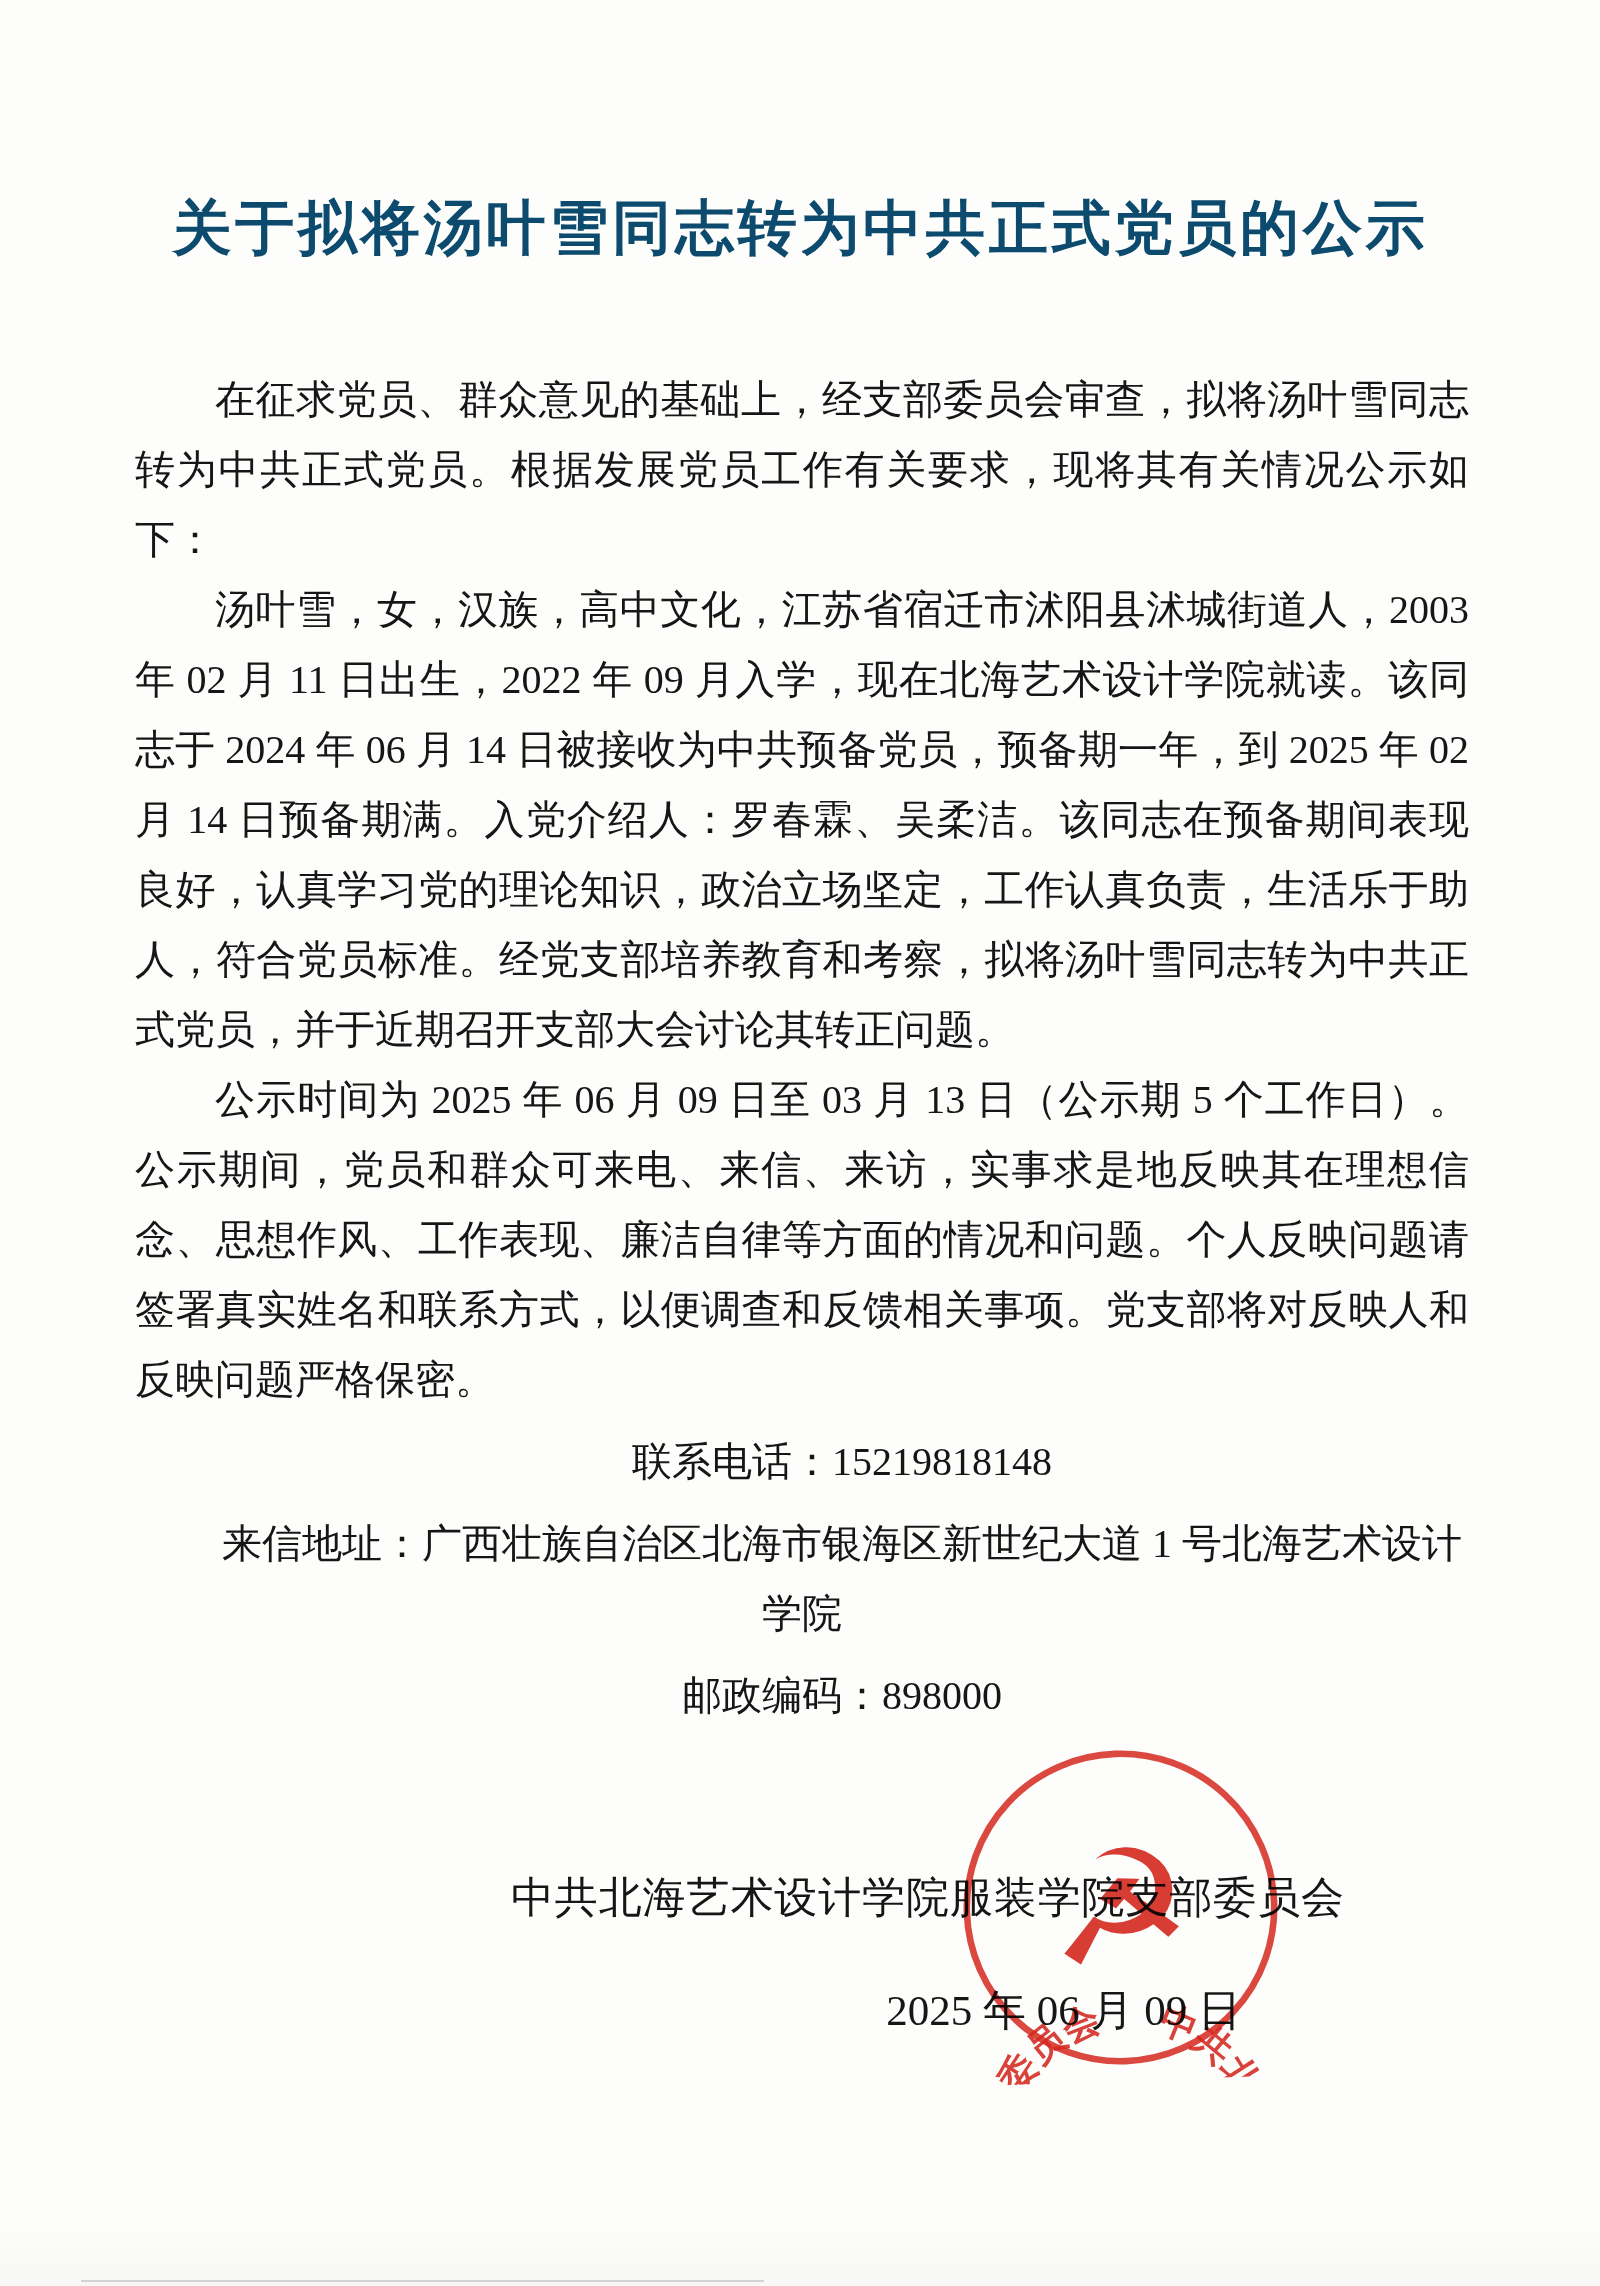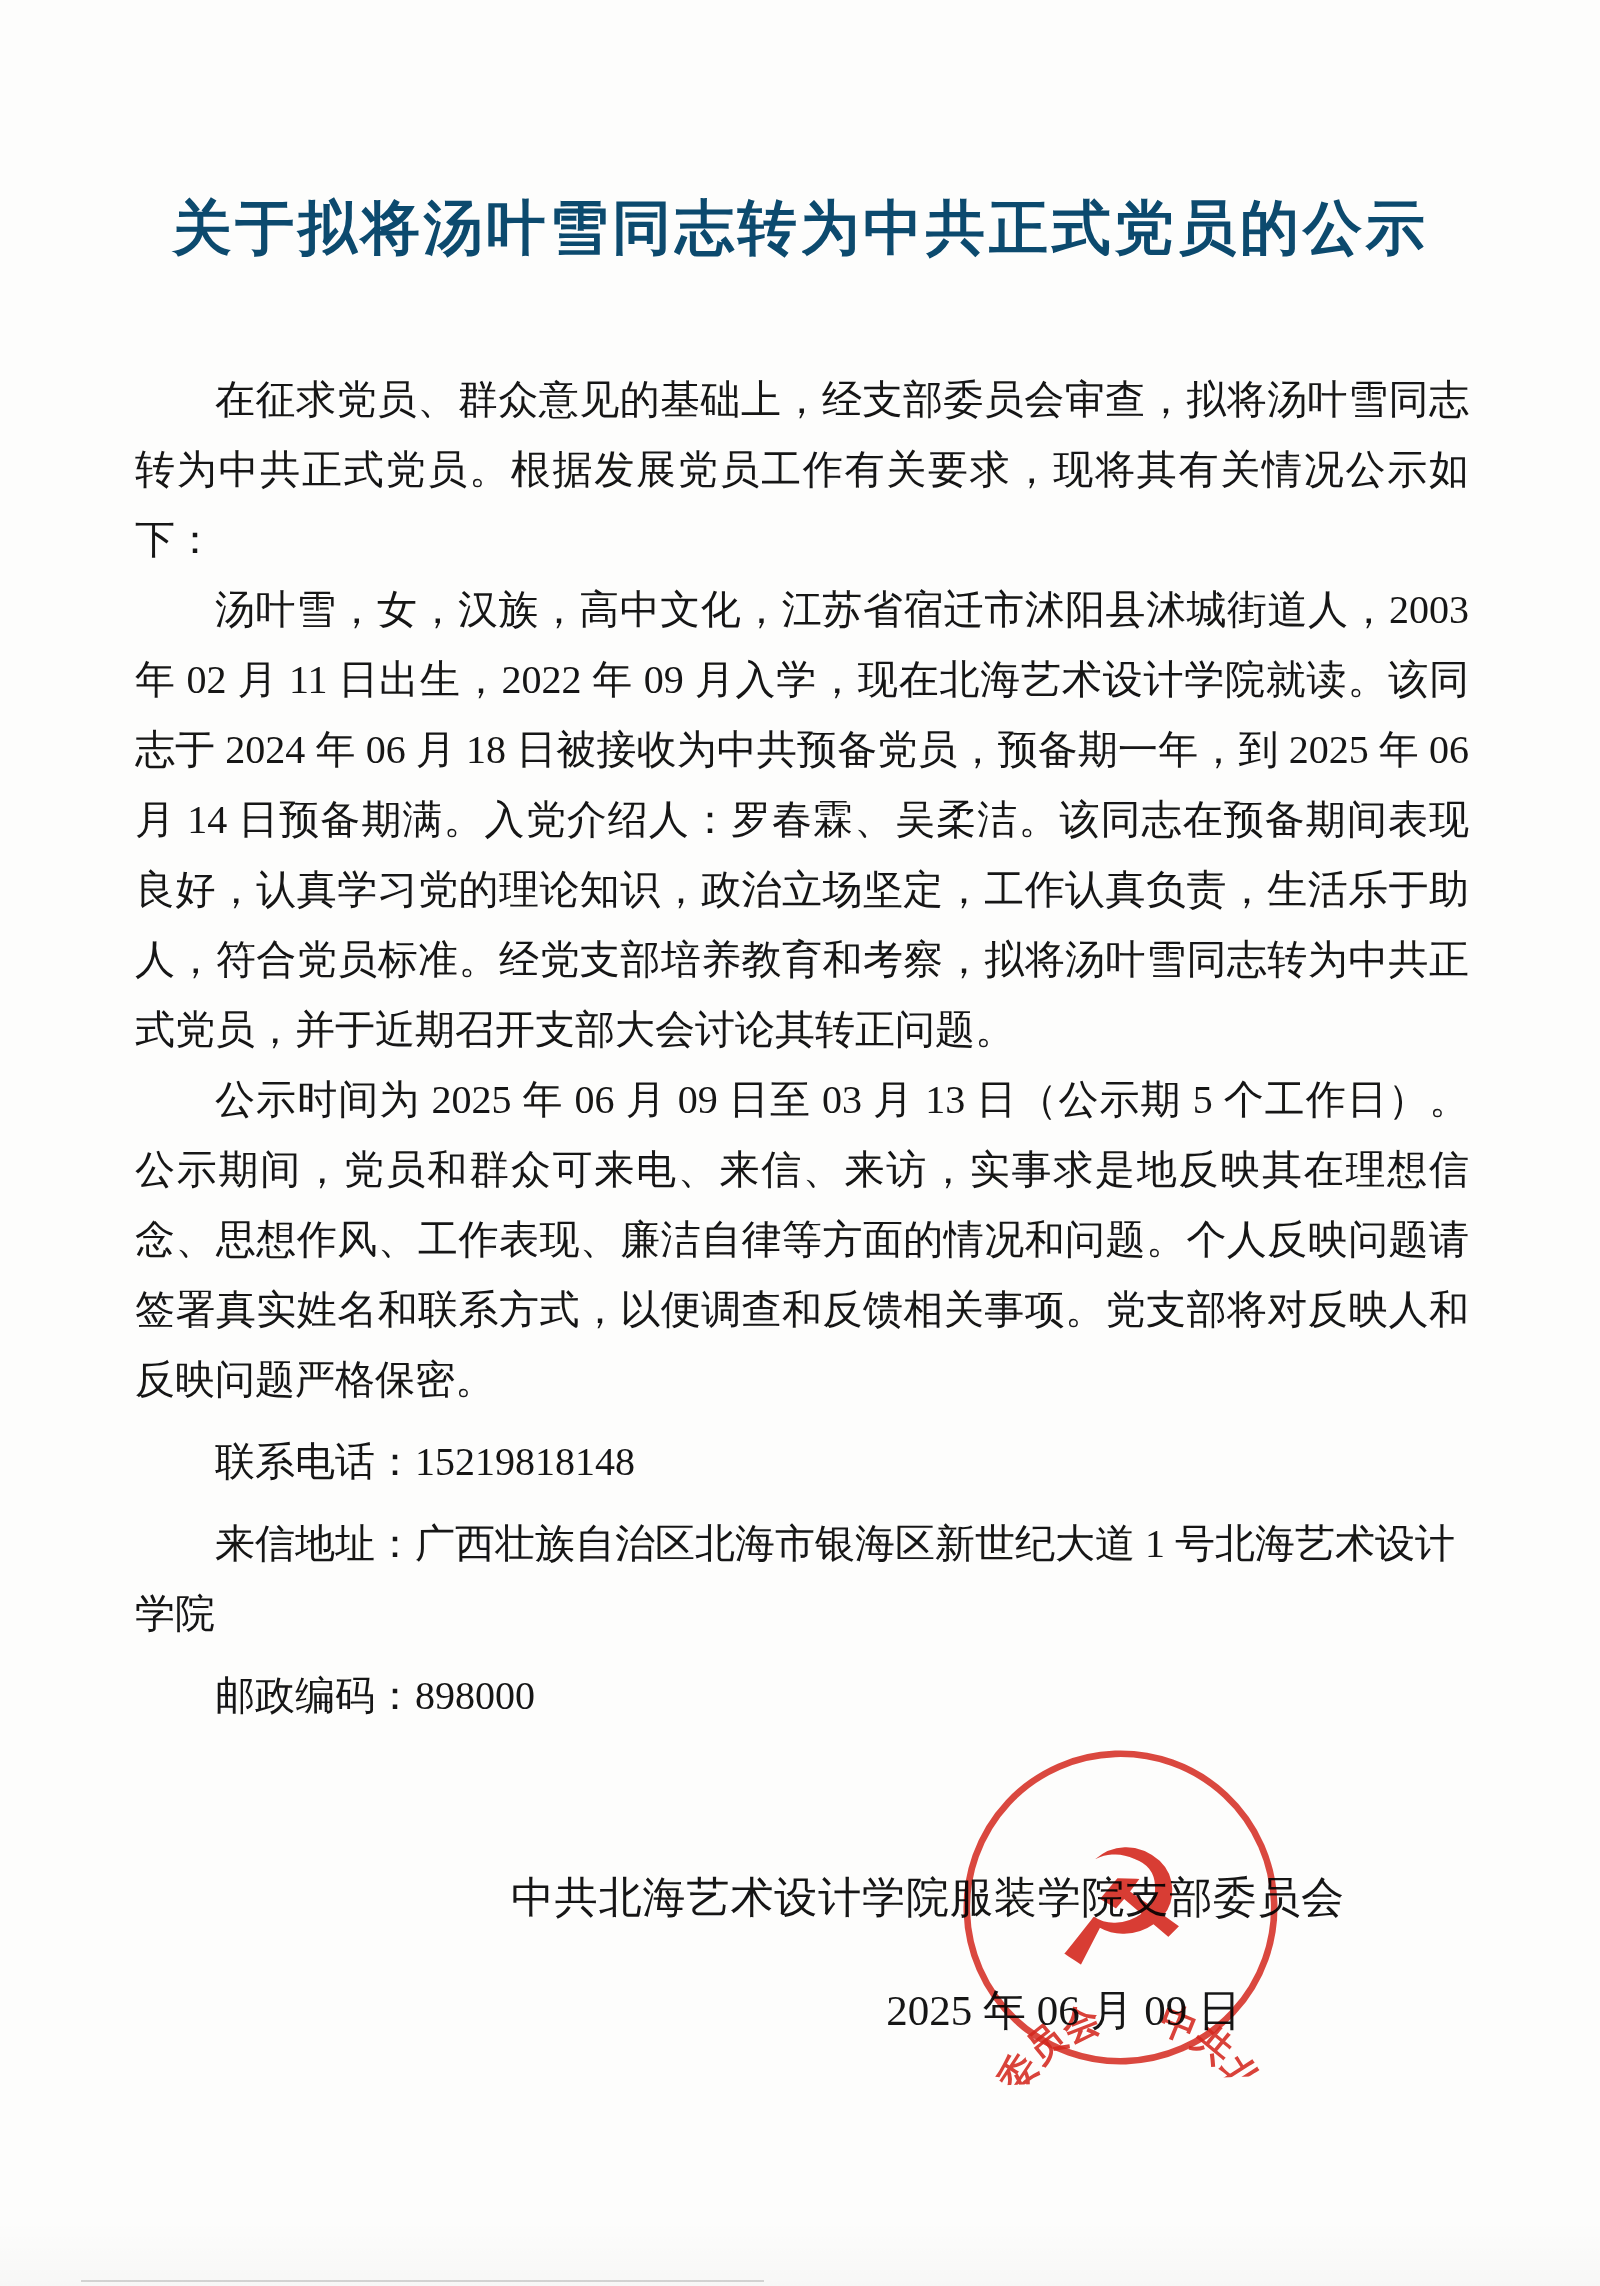--- a/index.html
+++ b/index.html
@@ -27,21 +27,21 @@
     margin: 104px 132px 0 135px;
     font-size: 40px;
     line-height: 70px;
     text-align: justify;
     text-justify: inter-character;
   }
   .doc-body p {
     text-indent: 2em;
     word-break: break-all;
   }
-  .doc-body p.contact { margin-top: 12.2px; text-align: left; }
+  .doc-body p.contact { margin-top: 12.2px; text-align: center; }
   .sig-org {
     position: absolute;
     top: 1863px;
     left: 0;
     right: 256px;
     height: 70px;
     line-height: 70px;
     text-align: right;
     font-size: 43px;
     letter-spacing: 0.9px;
@@ -88,21 +88,21 @@
 </style>
 </head>
 <body>
 
 <div class="page">
 
   <div class="doc-title">关于拟将汤叶雪同志转为中共正式党员的公示</div>
 
   <div class="doc-body">
     <p>在征求党员、群众意见的基础上，经支部委员会审查，拟将汤叶雪同志转为中共正式党员。根据发展党员工作有关要求，现将其有关情况公示如下：</p>
-    <p>汤叶雪，女，汉族，高中文化，江苏省宿迁市沭阳县沭城街道人，2003 年 02 月 11 日出生，2022 年 09 月入学，现在北海艺术设计学院就读。该同志于 2024 年 06 月 18 日被接收为中共预备党员，预备期一年，到 2025 年 06 月 14 日预备期满。入党介绍人：罗春霖、吴柔洁。该同志在预备期间表现良好，认真学习党的理论知识，政治立场坚定，工作认真负责，生活乐于助人，符合党员标准。经党支部培养教育和考察，拟将汤叶雪同志转为中共正式党员，并于近期召开支部大会讨论其转正问题。</p>
+    <p>汤叶雪，女，汉族，高中文化，江苏省宿迁市沭阳县沭城街道人，2003 年 02 月 11 日出生，2022 年 09 月入学，现在北海艺术设计学院就读。该同志于 2024 年 06 月 14 日被接收为中共预备党员，预备期一年，到 2025 年 02 月 14 日预备期满。入党介绍人：罗春霖、吴柔洁。该同志在预备期间表现良好，认真学习党的理论知识，政治立场坚定，工作认真负责，生活乐于助人，符合党员标准。经党支部培养教育和考察，拟将汤叶雪同志转为中共正式党员，并于近期召开支部大会讨论其转正问题。</p>
     <p>公示时间为 2025 年 06 月 09 日至 03 月 13 日（公示期 5 个工作日）。公示期间，党员和群众可来电、来信、来访，实事求是地反映其在理想信念、思想作风、工作表现、廉洁自律等方面的情况和问题。个人反映问题请签署真实姓名和联系方式，以便调查和反馈相关事项。党支部将对反映人和反映问题严格保密。</p>
     <p class="contact">联系电话：15219818148</p>
     <p class="contact">来信地址：广西壮族自治区北海市银海区新世纪大道 1 号北海艺术设计学院</p>
     <p class="contact">邮政编码：898000</p>
   </div>
 
   <div class="sig-org">中共北海艺术设计学院服装学院支部委员会</div>
 
   <div class="sig-date">2025 年 06 月 09 日</div>
 

